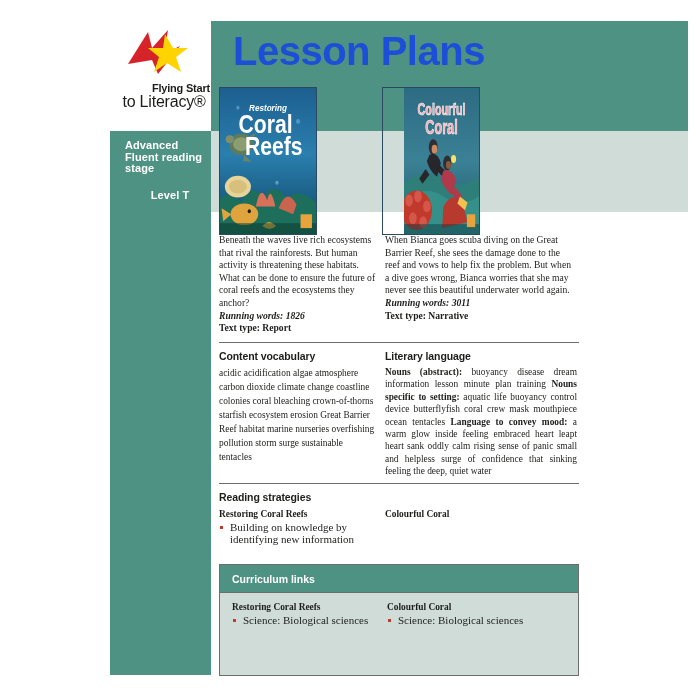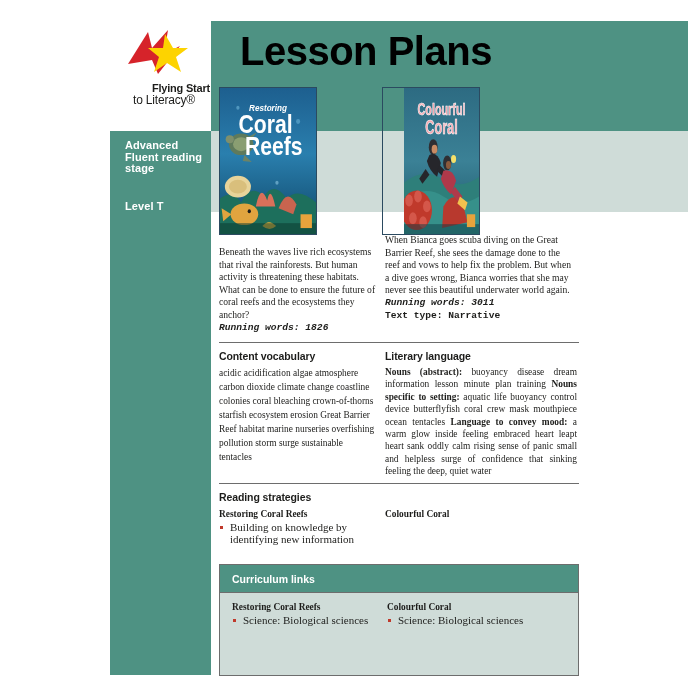--- a/index.html
+++ b/index.html
@@ -19,36 +19,36 @@
   .side-column {
     position: absolute; left: 110px; top: 131px;
     width: 101px; height: 544px;
     background: #4e9283;
   }
   .side-labels {
     position: absolute; left: 125px; top: 140px; width: 90px;
     color: #ffffff; font-size: 11px; line-height: 11.5px; font-weight: bold;
     letter-spacing: .1px;
   }
-  .side-labels .lvl { margin-top: 26px; }
+  .side-labels .lvl { margin-top: 15px; text-align: center; }
 
   
   .logo-wrap { position: absolute; left: 118px; top: 24px; width: 92px; height: 100px; text-align: center; }
   .logo-mark { width: 92px; height: 56px; display: block; }
   .logo-line1 { font-size: 11px; font-weight: bold; color: #1d1d1b; letter-spacing: -0.2px; margin-top: 2px; text-align: right; }
-  .logo-line2 { font-size: 12px; color: #1d1d1b; letter-spacing: -0.2px; margin-top: -1px; }
+  .logo-line2 { font-size: 16px; color: #1d1d1b; letter-spacing: -0.2px; margin-top: -1px; }
 
   
   .header-band {
     position: absolute; left: 211px; top: 21px; width: 477px; height: 110px;
     background: #4e9283;
   }
   .header-title {
-    position: absolute; left: 240px; top: 28px;
-    color: #000000; font-size: 40px; font-weight: bold; letter-spacing: -0.5px;
+    position: absolute; left: 233px; top: 28px;
+    color: #1d4ed8; font-size: 40px; font-weight: bold; letter-spacing: -0.5px;
     line-height: 46px;
   }
 
   
   .pale-band {
     position: absolute; left: 211px; top: 131px; width: 477px; height: 81px;
     background: #cfdcd8;
   }
 
   
@@ -56,21 +56,21 @@
   .cover-1 { left: 219px; top: 87px; }
   .cover-2 { left: 382px; top: 87px; padding-left: 21px; }
   .cover svg { display: block; width: 100%; height: 100%; }
 
   
   .content { position: absolute; left: 219px; top: 234px; width: 360px; }
 
   .col-l { position: absolute; left: 0;   width: 158px; }
   .col-r { position: absolute; left: 166px; width: 192px; }
   .blurb { font-family: "Liberation Serif", serif; font-size: 9.6px; line-height: 12.6px; color: #1d1d1b; }
-  .meta { font-family: Liberation Mono, monospace; font-size: 9.6px; line-height: 12.6px; color: #1d1d1b; font-weight: bold; }
+  .meta { font-family: Liberation Serif, serif; font-size: 9.6px; line-height: 12.6px; color: #1d1d1b; font-weight: bold; }
   .meta.ital { font-style: italic; }
 
   .rule { position: absolute; left: 0; width: 360px; height: 1px; background: #6d6d6d; }
 
   .sec-head { font-size: 10.5px; font-weight: bold; color: #1d1d1b; margin-bottom: 4px; letter-spacing: -0.1px; }
   .vocab { font-family: "Liberation Serif", serif; font-size: 9.4px; line-height: 14px; color: #1d1d1b; }
   .lit { font-family: "Liberation Serif", serif; font-size: 9.4px; line-height: 12.4px; color: #1d1d1b; text-align: justify; }
   .lit b { font-weight: bold; }
 
   .book-sub { font-family: "Liberation Serif", serif; font-size: 9.4px; font-weight: bold; color: #1d1d1b; margin-bottom: 2px; }
@@ -198,23 +198,24 @@
       <rect x="0" y="138" width="118" height="10" fill="#0e3a43" opacity=".5"></rect>
       <rect x="99" y="128" width="13" height="13" fill="#e8a33c"></rect>
 
       <text x="59" y="27" text-anchor="middle" font-family="Liberation Sans, sans-serif" font-size="17" font-weight="bold" fill="#f7a8b0" stroke="#ffffff" stroke-width="0.6">Colourful</text>
       <text x="59" y="47" text-anchor="middle" font-family="Liberation Sans, sans-serif" font-size="20" font-weight="bold" fill="#f7a8b0" stroke="#ffffff" stroke-width="0.6">Coral</text>
     </svg>
   </div>
 
   <div class="content">
 
-    <div class="col-l" style="top:12px">
+    <div class="col-l" style="top:0">
       <div class="blurb">Beneath the waves live rich ecosystems that rival the rainforests. But human activity is threatening these habitats. What can be done to ensure the future of coral reefs and the ecosystems they anchor?</div>
       <div class="meta ital">Running words: 1826</div>
+      <div class="meta">Text type: Report</div>
     </div>
     <div class="col-r" style="top:0">
       <div class="blurb">When Bianca goes scuba diving on the Great Barrier Reef, she sees the damage done to the reef and vows to help fix the problem. But when a dive goes wrong, Bianca worries that she may never see this beautiful underwater world again.</div>
       <div class="meta ital">Running words: 3011</div>
       <div class="meta">Text type: Narrative</div>
     </div>
 
     <div class="rule" style="top:108px"></div>
 
     <div class="col-l" style="top:116px">

